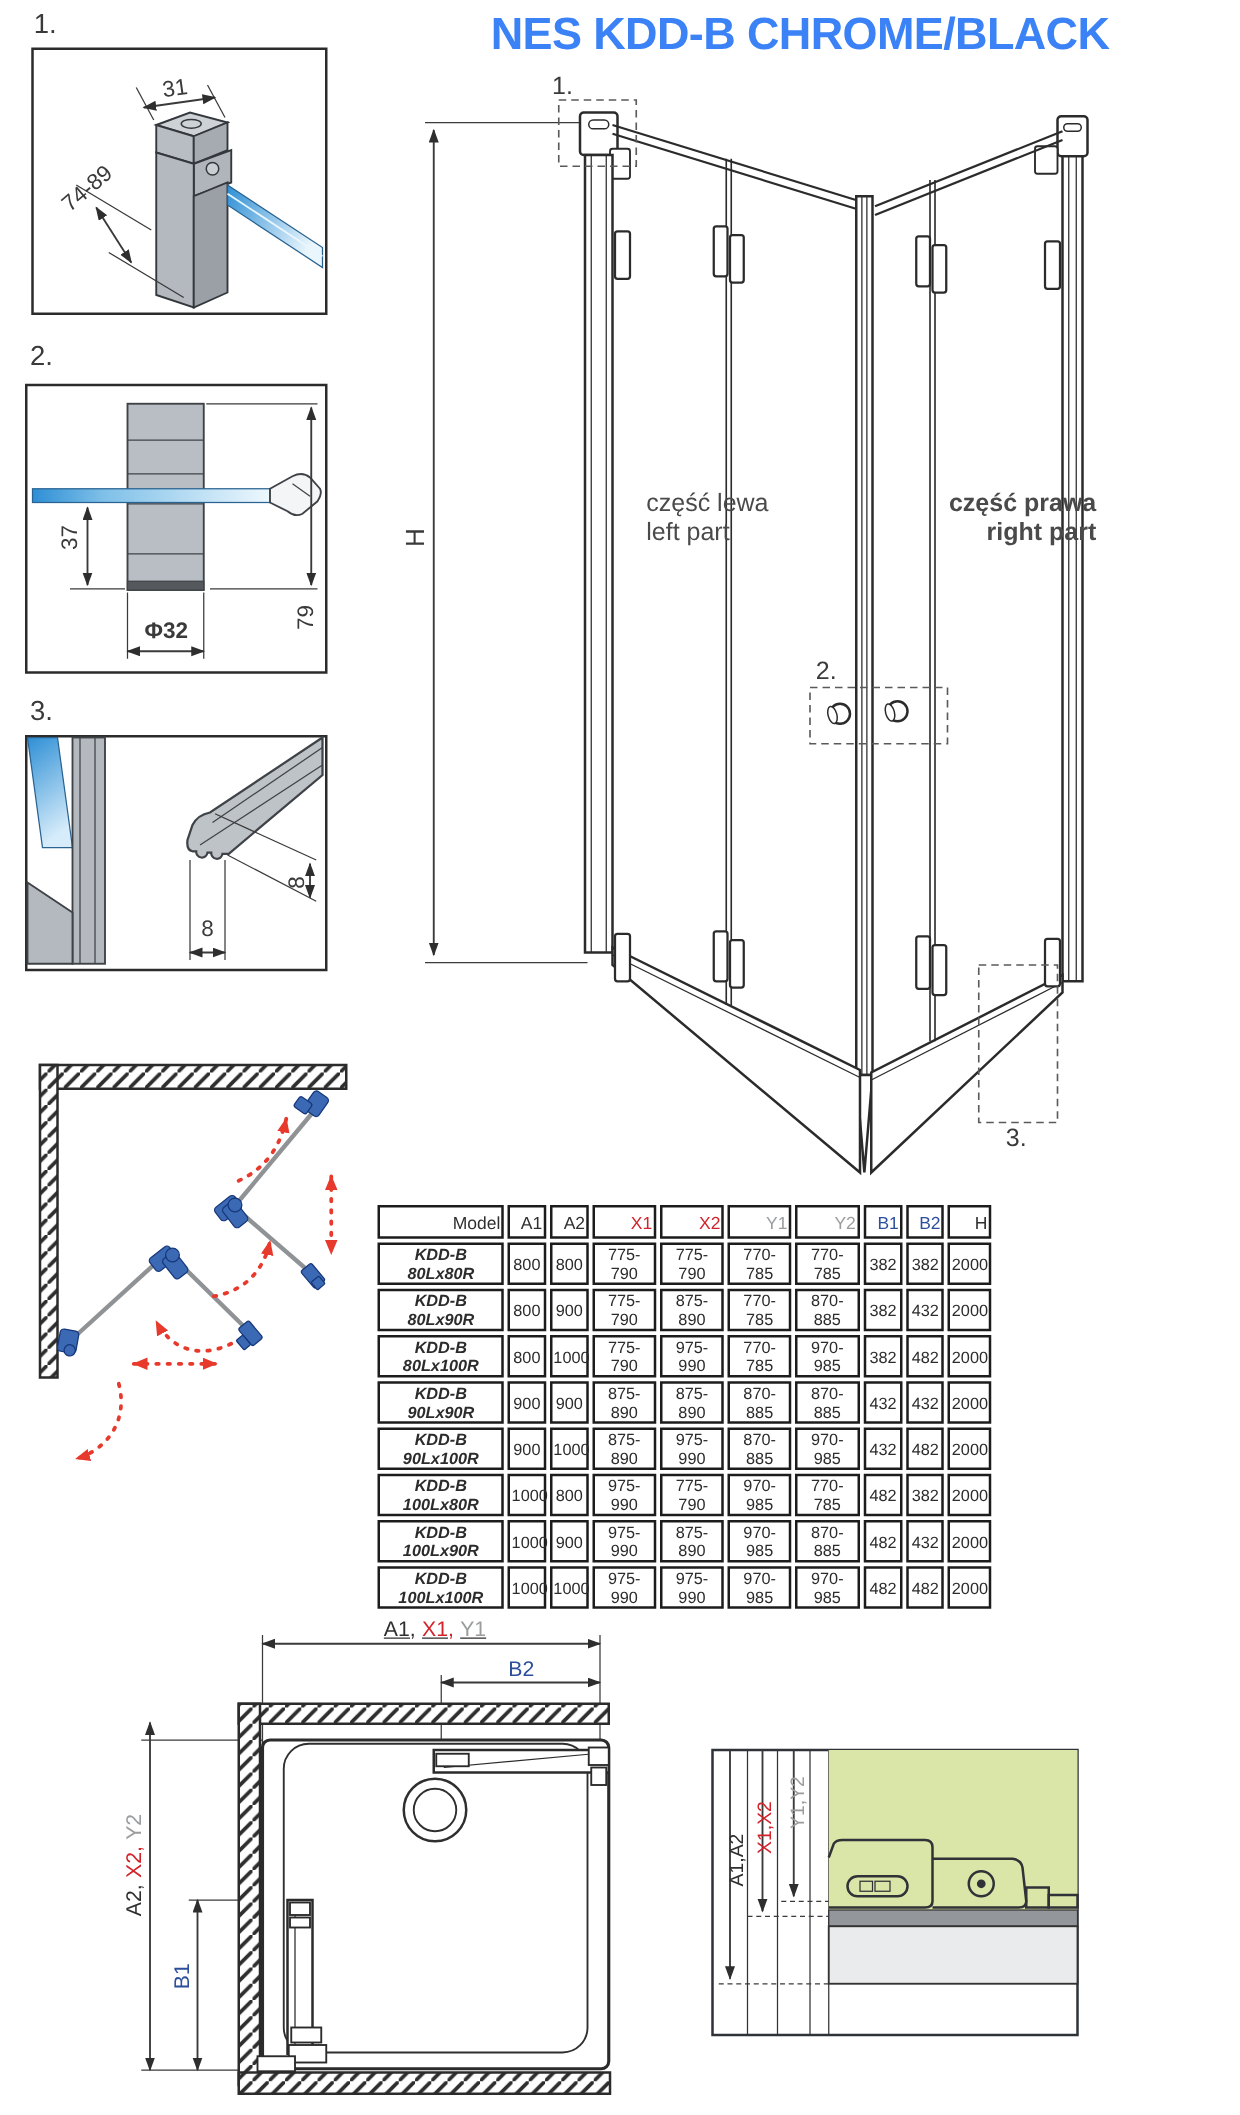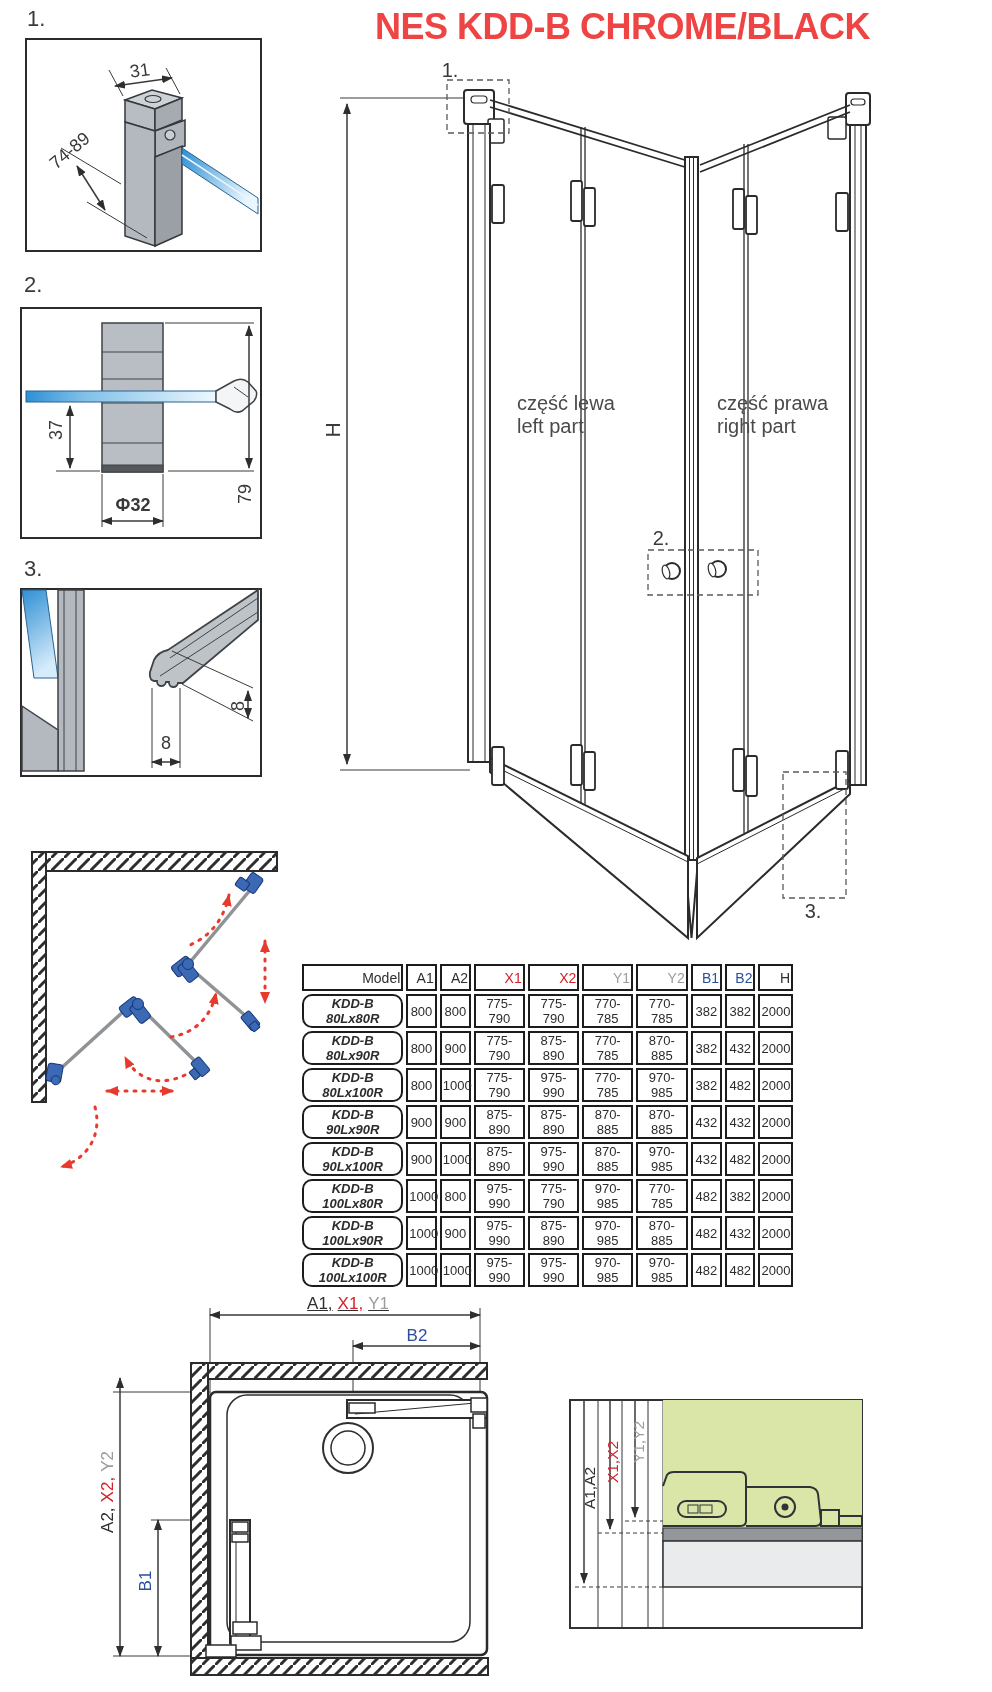--- a/index.html
+++ b/index.html
@@ -5,35 +5,35 @@
   html,body{margin:0;padding:0;background:#ffffff;}
   body{width:992px;height:1692px;position:relative;overflow:hidden;
        font-family:"Liberation Sans","DejaVu Sans",sans-serif;color:#2e2e2e;}
   .box{position:absolute;border:2px solid #2b2b2b;background:#fff;}
   .lbl{position:absolute;font-size:22px;color:#3a3a3a;font-weight:400;}
   .dim{position:absolute;font-size:18px;color:#3a3a3a;white-space:nowrap;
        transform:translate(-50%,-50%);}
   .dim.rot{transform:translate(-50%,-50%) rotate(-90deg);}
   .callout{position:absolute;font-size:20px;color:#3a3a3a;transform:translate(-50%,-50%);}
   .partlbl{position:absolute;font-size:20px;line-height:23px;color:#4a4a4a;}
-  .title{position:absolute;left:375px;top:6px;width:530px;text-align:left;
-         font-size:36px;font-weight:bold;letter-spacing:-0.5px;color:#ef4444;}
+  .title{position:absolute;left:375px;top:6px;width:530px;text-align:center;
+         font-size:36px;font-weight:bold;letter-spacing:-0.5px;color:#3b82f6;}
   .t-dark{color:#2f2f2f}.t-red{color:#d2232a}.t-gray{color:#9a9c9e}.t-blue{color:#2c4f9c}
   .dim-part{margin-right:5px;}
   .planlbl{position:absolute;font-size:17px;white-space:nowrap;transform:translate(-50%,-50%);}
   .planlbl.rot{transform:translate(-50%,-50%) rotate(-90deg);}
   .proflbl{position:absolute;font-size:15.5px;white-space:nowrap;
            transform:translate(-50%,-50%) rotate(-90deg);}
   table.sizes{position:absolute;left:299px;top:961px;width:497px;
               border-collapse:separate;border-spacing:3px;table-layout:fixed;}
   table.sizes th,table.sizes td{border:2px solid #1c1c1c;height:23px;padding:0 1px;
               text-align:center;vertical-align:middle;background:#fff;}
   table.sizes th{font-size:14px;font-weight:normal;text-align:right;}
   table.sizes td{font-size:13px;color:#2c2c2c;}
-  table.sizes td.model-cell{font-weight:bold;font-style:italic;border-radius:10px;}
+  table.sizes td.model-cell{font-weight:bold;font-style:italic;}
   svg{position:absolute;overflow:visible;}
 </style>
 </head>
 <body>
 
 <svg width="0" height="0">
   <defs>
     <pattern id="hatch" width="13" height="13" patternUnits="userSpaceOnUse">
       <rect width="13" height="13" fill="#ffffff"></rect>
       <path d="M-3,16 L16,-3" stroke="#2e2e2e" stroke-width="3"></path>
@@ -232,21 +232,21 @@
   </g>
 </svg>
 <div class="dim rot" style="left:333px;top:430px;font-size:21px;">H</div>
 <div class="callout" style="left:450px;top:70px;">1.</div>
 <div class="callout" style="left:661px;top:538px;">2.</div>
 <div class="callout" style="left:813px;top:911px;">3.</div>
 <div class="partlbl" style="left:517px;top:392px;width:170px;text-align:left;">
   <div>część lewa</div>
   <div>left part</div>
 </div>
-<div class="partlbl" style="left:717px;top:392px;width:160px;">
+<div class="partlbl" style="left:717px;top:392px;width:160px;text-align:right;font-weight:bold;">
   <div>część prawa</div>
   <div>right part</div>
 </div>
 
 <svg style="left:25px;top:845px;" width="270" height="345" viewBox="0 0 270 345">
   <g>
     <rect x="7" y="7" width="245" height="19" fill="url(#hatch)" stroke="#2b2b2b" stroke-width="2"></rect>
     <rect x="7" y="7" width="14" height="250" fill="url(#hatch)" stroke="#2b2b2b" stroke-width="2"></rect>
   </g>
   <g>

